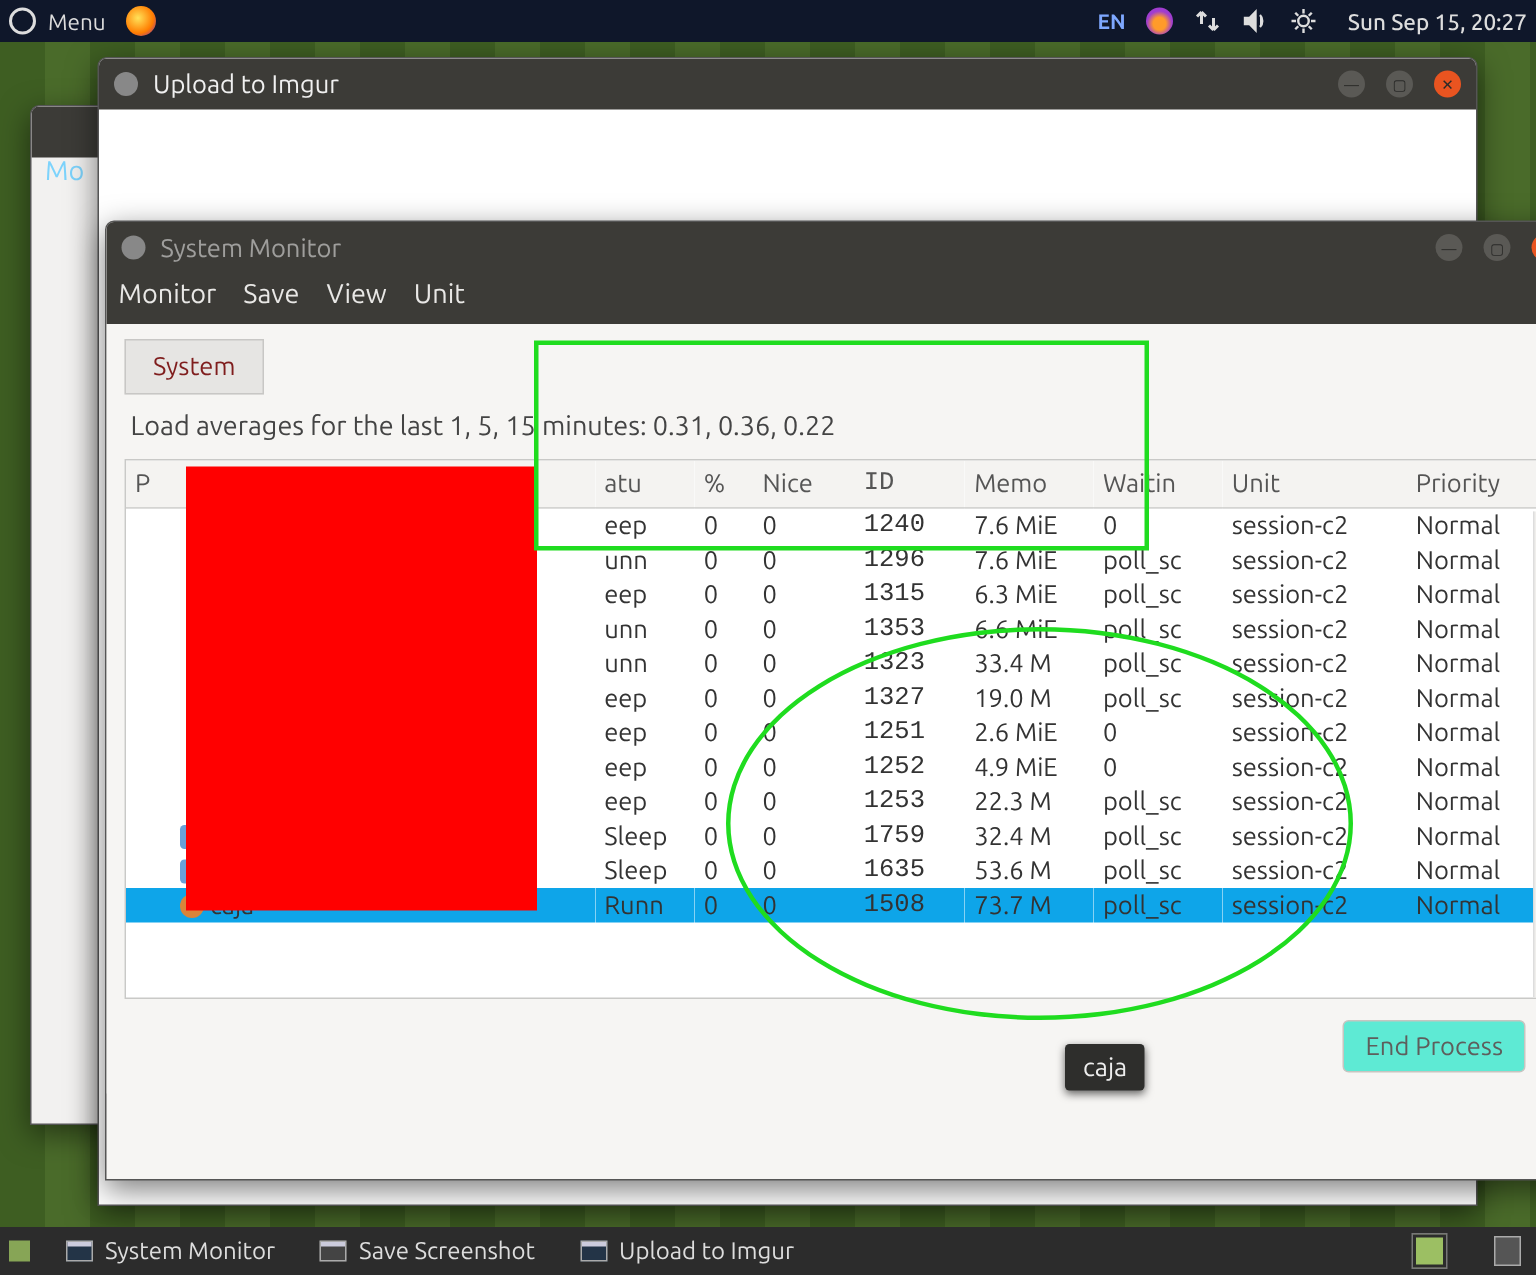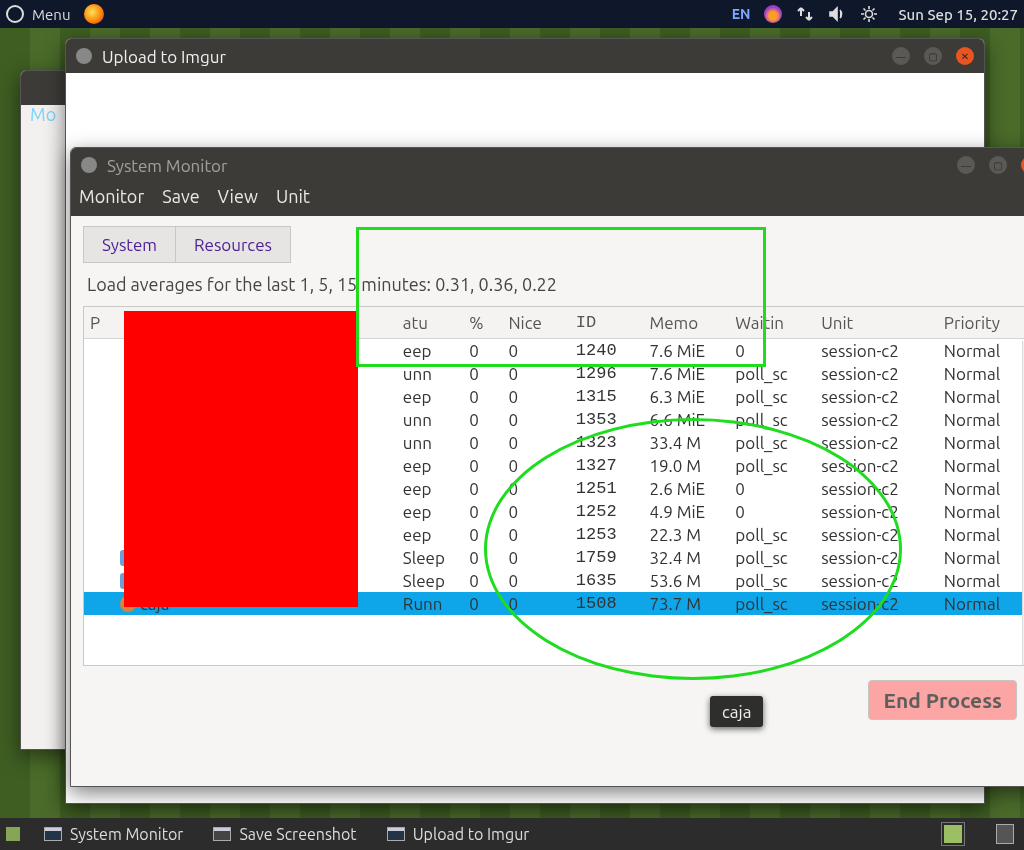--- a/index.html
+++ b/index.html
@@ -176,21 +176,21 @@
   .tabs {
     display: flex;
     border-bottom: 1px solid transparent;
     gap: 0;
     margin-bottom: 10px;
   }
   .tab {
     padding: 8px 18px;
     background: #e6e5e3;
     border: 1px solid #c8c7c5;
-    color: #4c1d95;
+    color: #7f1d1d;
     font-size: 17px;
     margin-right: -1px;
   }
   .tab.active {
     background: #fafaf8;
     border-bottom-color: #fafaf8;
     position: relative;
     z-index: 2;
   }
 
@@ -254,25 +254,24 @@
     content: "";
     position: absolute; top: 4px; left: 3px; width: 8px; height: 8px;
     background: #c0c0be;
   }
 
   .endproc-wrap { text-align: right; padding: 14px 20px 4px; }
   .endproc-btn {
     display: inline-block;
     padding: 7px 14px;
     border: 1px solid #c6c5c0;
-    background: #fca5a5;
+    background: #5eead4;
     color: #5e5e5c;
     border-radius: 4px;
-    font-size: 21px;
-    font-weight: bold;
+    font-size: 17px;
   }
 
   
   .tooltip {
     position: absolute;
     z-index: 40;
     background: #2e2e2c;
     color: #eee;
     padding: 6px 12px;
     border-radius: 3px;
@@ -368,21 +367,20 @@
   <div class="menubar">
     <span>Monitor</span>
     <span>Save</span>
     <span>View</span>
     <span>Unit</span>
   </div>
 
   <div class="sysmon-body">
     <div class="tabs">
       <div class="tab">System</div>
-      <div class="tab">Resources</div>
     </div>
 
     <div class="load-text">Load averages for the last 1, 5, 15 minutes: 0.31, 0.36, 0.22</div>
 
     <div class="proc-frame" style="height:360px;">
       <table class="proc-table">
         <thead>
           <tr>
             <th class="col-pname">P</th>
             <th class="col-stat">atu</th>

